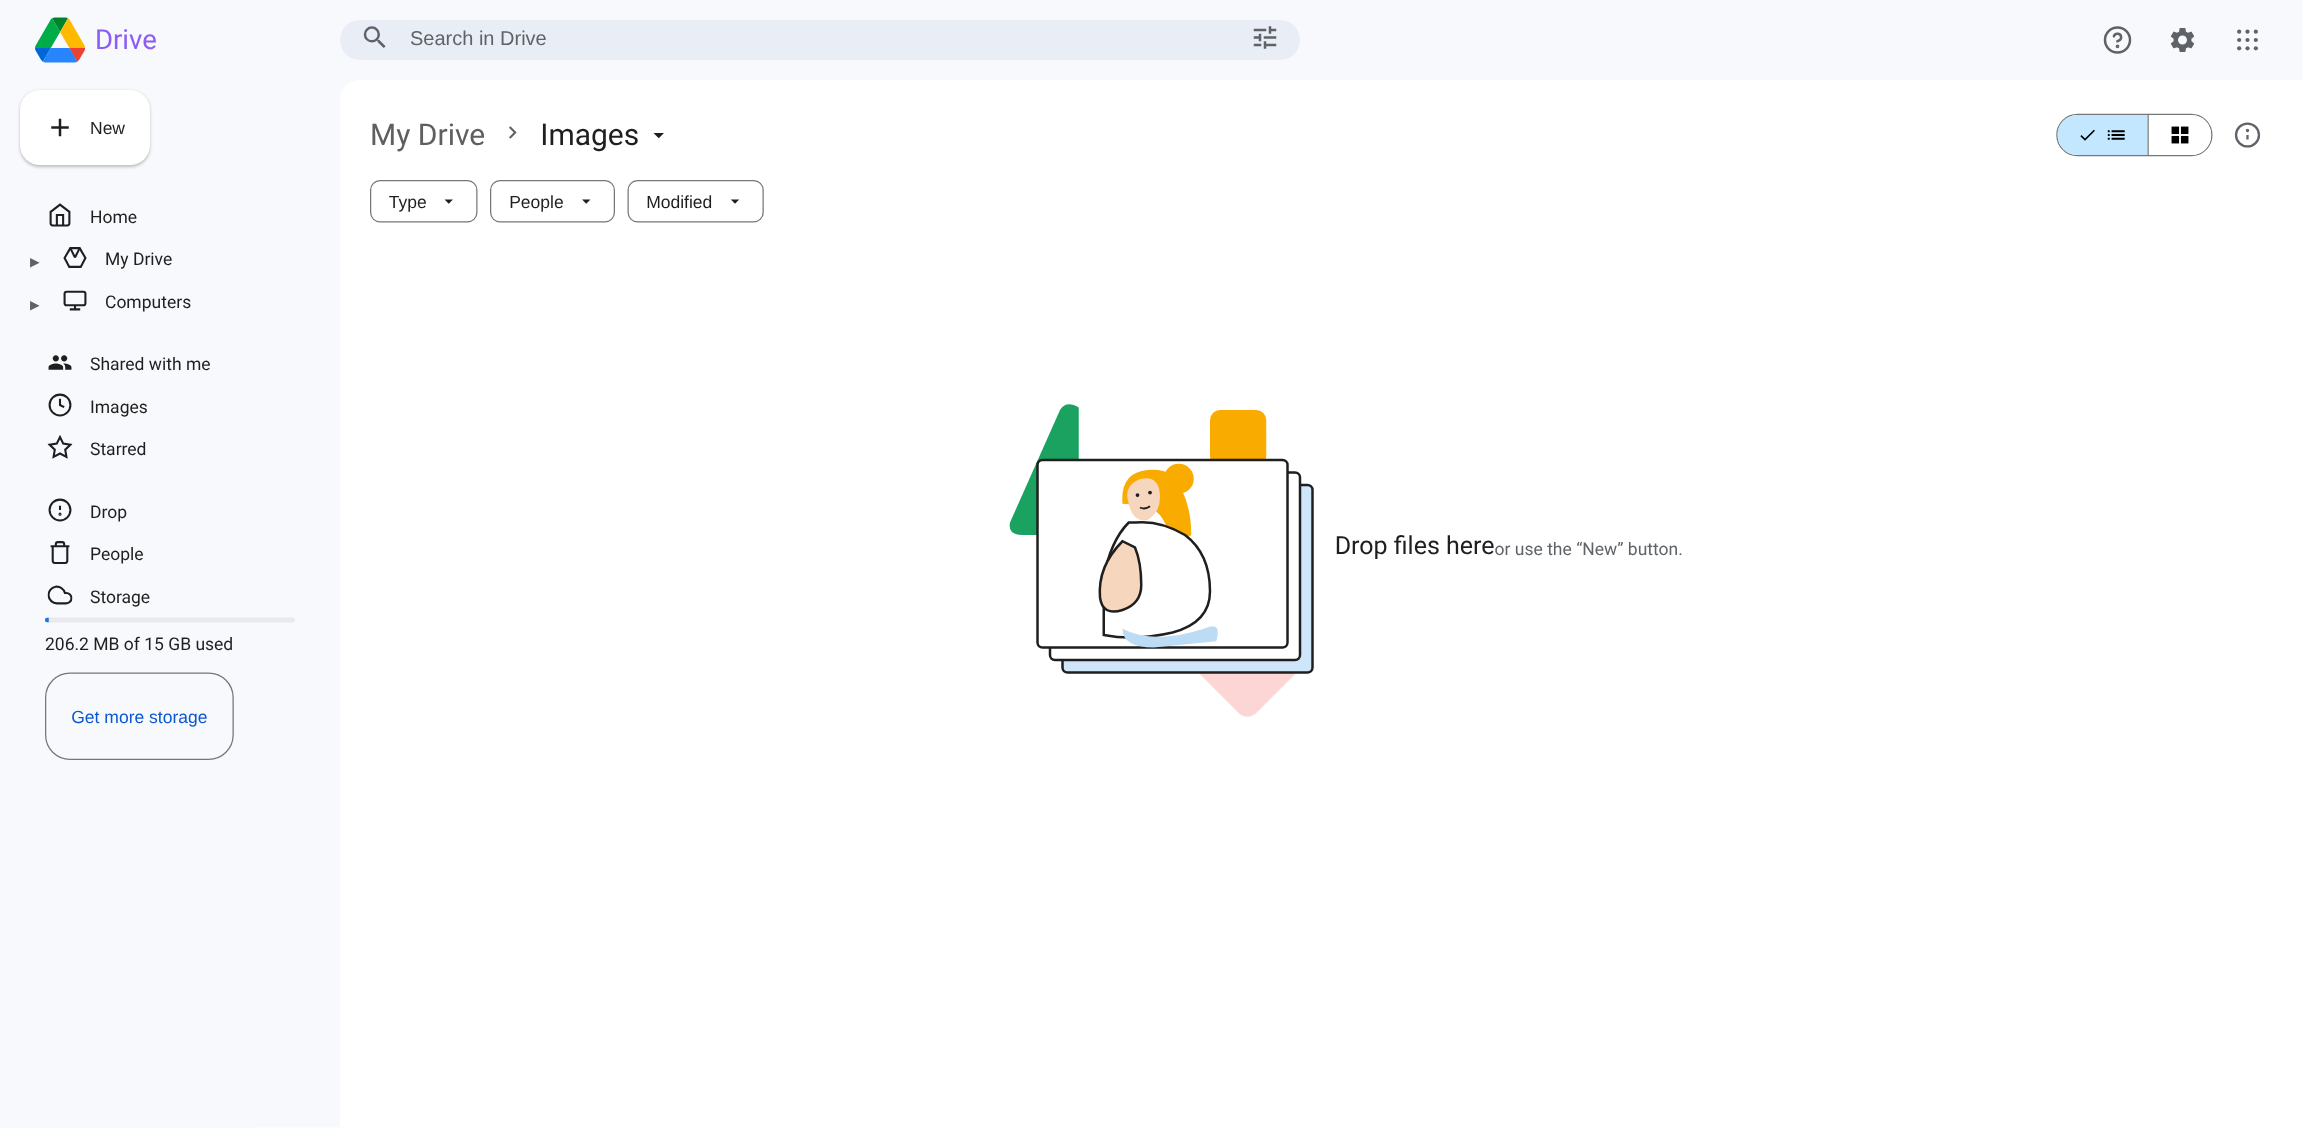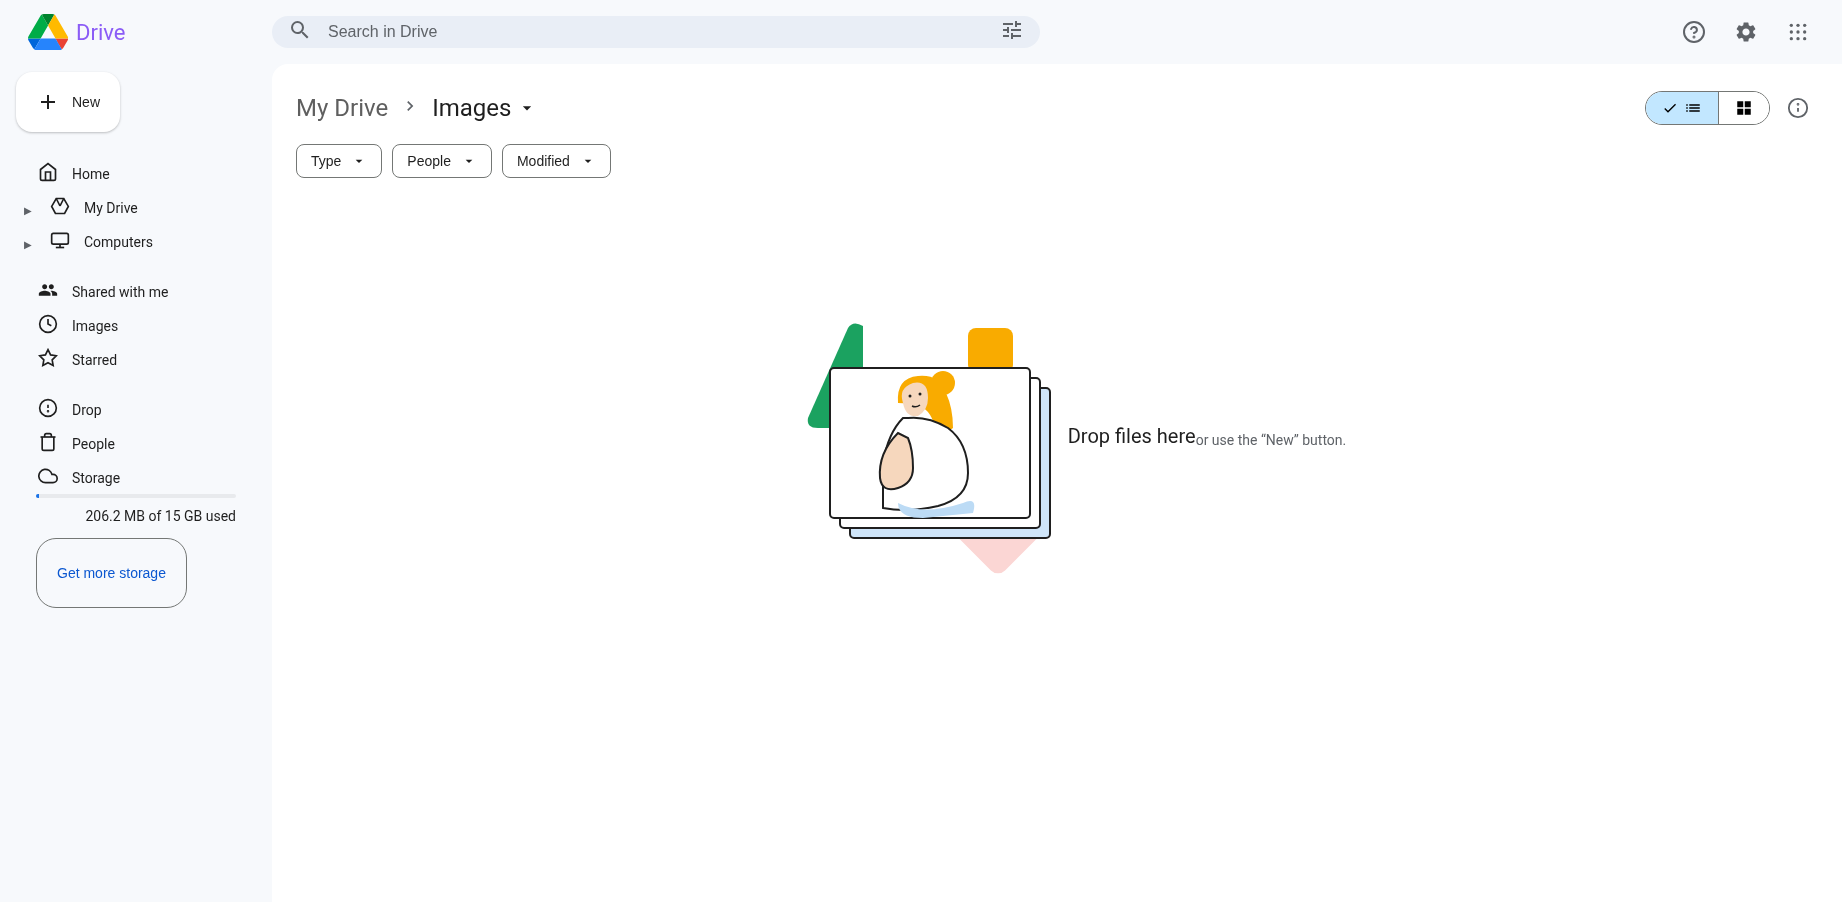--- a/index.html
+++ b/index.html
@@ -29,21 +29,21 @@
     
     .nav-list { list-style: none; }
     .nav-item { display: flex; align-items: flex-end; height: 34px; padding: 0 12px 0 22px; border-radius: 20px; cursor: pointer; font-size: 14px; color: #1f1f1f; gap: 14px; position: relative; }
     .nav-item.with-expand { padding-left: 8px; }
     .nav-item .expand-icon { width: 12px; font-size: 10px; color: #5f6368; }
     .nav-item .nav-icon { width: 20px; display: flex; align-items: center; justify-content: center; color: #1f1f1f; }
     .nav-section-gap { height: 16px; }
     
     .storage-bar { height: 4px; background: #e8eaed; border-radius: 2px; margin: 8px 20px 10px 20px; overflow: hidden; }
     .storage-fill { height: 100%; width: 1.5%; background: #1a73e8; }
-    .storage-text { font-size: 14px; color: #1f1f1f; padding: 0 20px; margin-bottom: 14px; text-align: right; }
+    .storage-text { font-size: 14px; color: #1f1f1f; padding: 0 20px; margin-bottom: 14px; }
     .get-storage-btn { margin-left: 20px; border: 1px solid #747775; background: transparent; color: #0b57d0; font-size: 14px; font-weight: 500; padding: 26px 20px; border-radius: 20px; cursor: pointer; }
     
     
     .content { flex: 1; background: #fff; border-top-left-radius: 16px; padding: 16px 24px 24px 24px; margin-right: 0; overflow: auto; position: relative; }
     
     .breadcrumb-row { display: flex; align-items: center; justify-content: space-between; padding: 8px 0 16px 0; }
     .breadcrumb { display: flex; align-items: center; gap: 12px; }
     .crumb { font-size: 24px; color: #5f5f5f; cursor: pointer; }
     .crumb.current { color: #1f1f1f; display: flex; align-items: center; gap: 6px; }
     .crumb-sep { color: #5f6368; }

